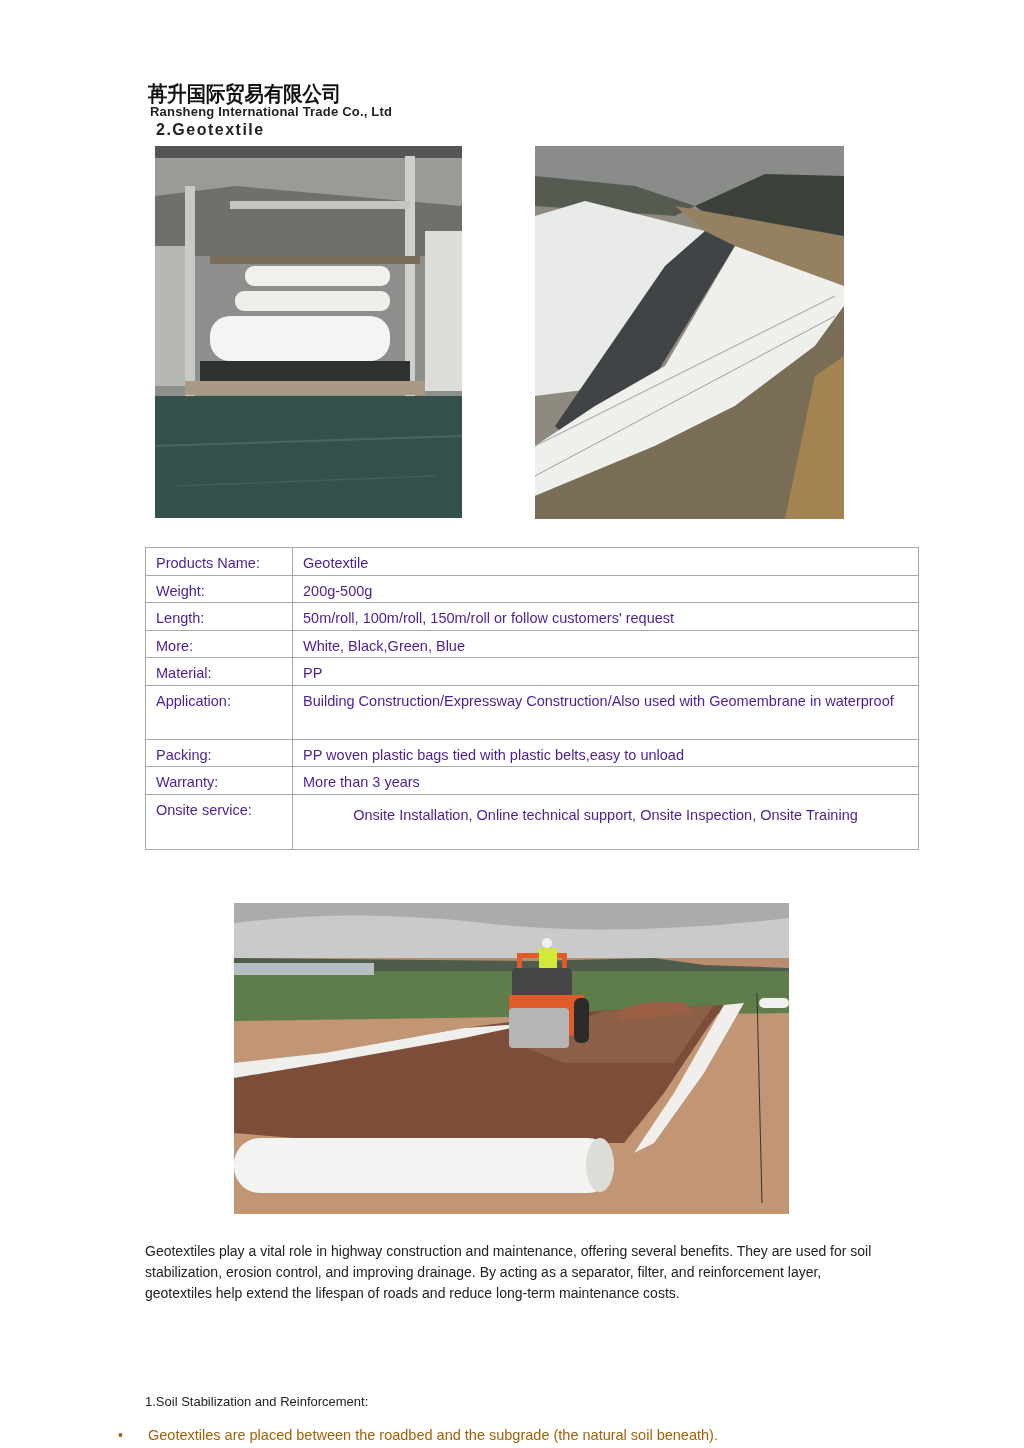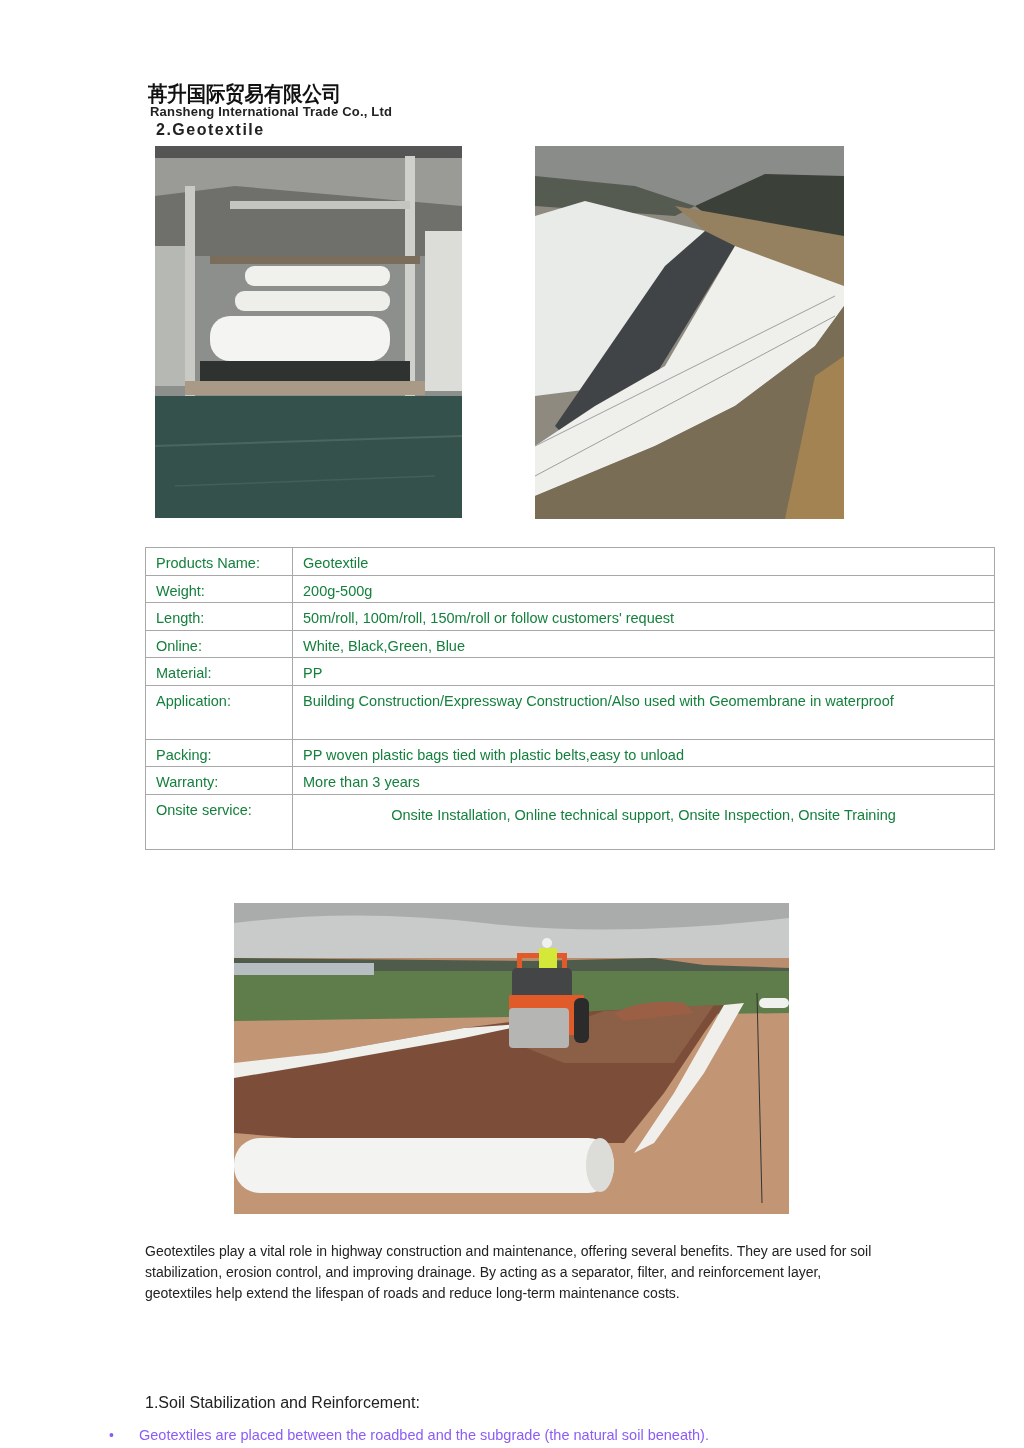--- a/index.html
+++ b/index.html
@@ -15,32 +15,32 @@
   .section-title { position: absolute; left: 156px; top: 121px; font-size: 16px; font-weight: bold; letter-spacing: 1.5px; color: #222; }
 
   
   .photo { position: absolute; overflow: hidden; }
   .photo svg { width: 100%; height: 100%; display: block; }
   .photo-factory { left: 155px; top: 146px; width: 307px; height: 372px; }
   .photo-slope { left: 535px; top: 146px; width: 309px; height: 373px; }
   .photo-road { left: 234px; top: 903px; width: 555px; height: 311px; }
 
   
-  .spec-table { position: absolute; left: 145px; top: 547px; width: 850px; border-collapse: collapse; font-size: 14.5px; color: #15803d; }
+  .spec-table { position: absolute; left: 145px; top: 547px; width: 774px; border-collapse: collapse; font-size: 14.5px; color: #4c1d95; }
   .spec-table td { border: 1px solid #a8a8a8; vertical-align: top; padding: 6px 10px 0 10px; line-height: 18px; }
   .spec-table td.label { width: 147px; }
   .spec-table tr { height: 27.5px; }
   .spec-table tr.r-app { height: 54px; }
   .spec-table tr.r-after { height: 55px; }
   .spec-table tr.r-after td.value { padding-top: 9px; line-height: 23px; text-align: center; }
 
   
   .para { position: absolute; left: 145px; top: 1241px; width: 735px; font-size: 14px; line-height: 21px; color: #222; }
-  .subhead { position: absolute; left: 145px; top: 1394px; font-size: 16px; color: #222; }
-  .bullet-item { position: absolute; left: 109px; top: 1427px; font-size: 14.5px; color: #8b5cf6; white-space: nowrap; }
+  .subhead { position: absolute; left: 145px; top: 1394px; font-size: 13px; color: #222; }
+  .bullet-item { position: absolute; left: 118px; top: 1427px; font-size: 14.5px; color: #a16207; white-space: nowrap; }
   .bullet-item .dot { display: inline-block; width: 30px; font-size: 14px; }
 </style>
 </head>
 <body>
 
 <div class="logo">
   <div class="logo-cn">苒升国际贸易有限公司</div>
   <div class="logo-en">Ransheng International Trade Co., Ltd</div>
 </div>
 
@@ -94,21 +94,21 @@
     </tr>
     <tr>
       <td class="label">Weight:</td>
       <td class="value">200g-500g</td>
     </tr>
     <tr>
       <td class="label">Length:</td>
       <td class="value">50m/roll, 100m/roll, 150m/roll or follow customers' request</td>
     </tr>
     <tr>
-      <td class="label">Online:</td>
+      <td class="label">More:</td>
       <td class="value">White, Black,Green, Blue</td>
     </tr>
     <tr>
       <td class="label">Material:</td>
       <td class="value">PP</td>
     </tr>
     <tr class="r-app">
       <td class="label">Application:</td>
       <td class="value">Building Construction/Expressway Construction/Also used with Geomembrane in waterproof</td>
     </tr>

